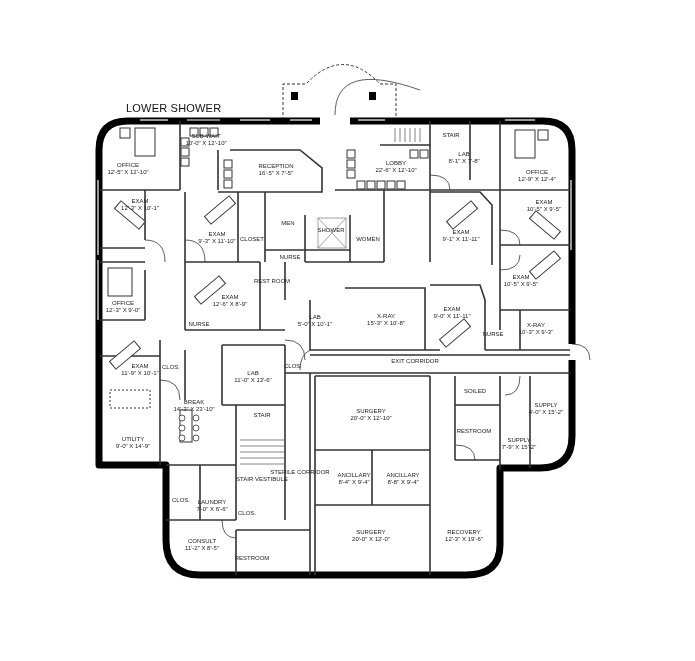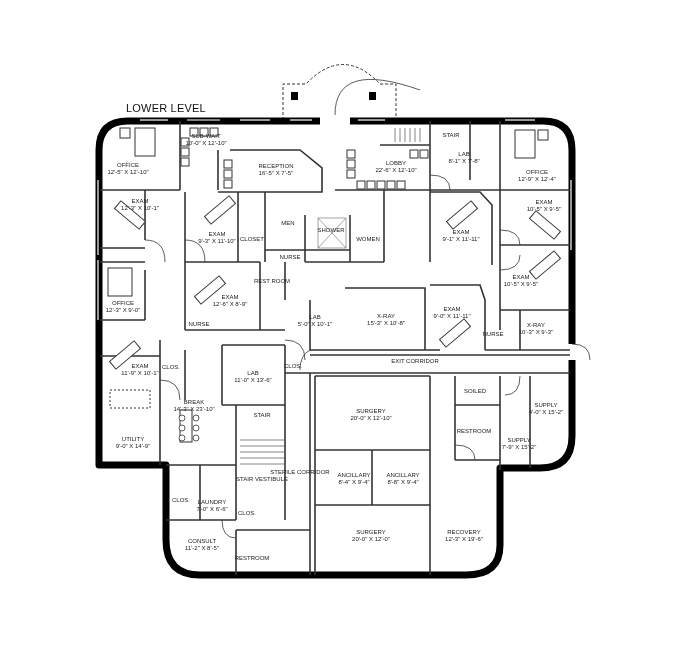--- a/index.html
+++ b/index.html
@@ -210,21 +210,21 @@
       <line x1="240" y1="464" x2="284" y2="464"></line>
   </g>
 
   <g stroke="#666" stroke-width="0.6">
     <rect x="318" y="218" width="28" height="30" fill="none"></rect>
     <line x1="318" y1="218" x2="346" y2="248"></line>
       <line x1="346" y1="218" x2="318" y2="248"></line>
   </g>
 </svg>
 
-<div class="title">LOWER LEVEL</div>
+<div class="title">LOWER SHOWER</div>
 
 <div id="labels">
     <div class="lbl" style="left: 128px; top: 162px;">
       <span class="n">OFFICE</span>
       <span class="d">12'-5" X 12'-10"</span>
     </div>
     <div class="lbl" style="left: 206px; top: 133px;">
       <span class="n">SUB-WAIT</span>
       <span class="d">10'-0" X 12'-10"</span>
     </div>

